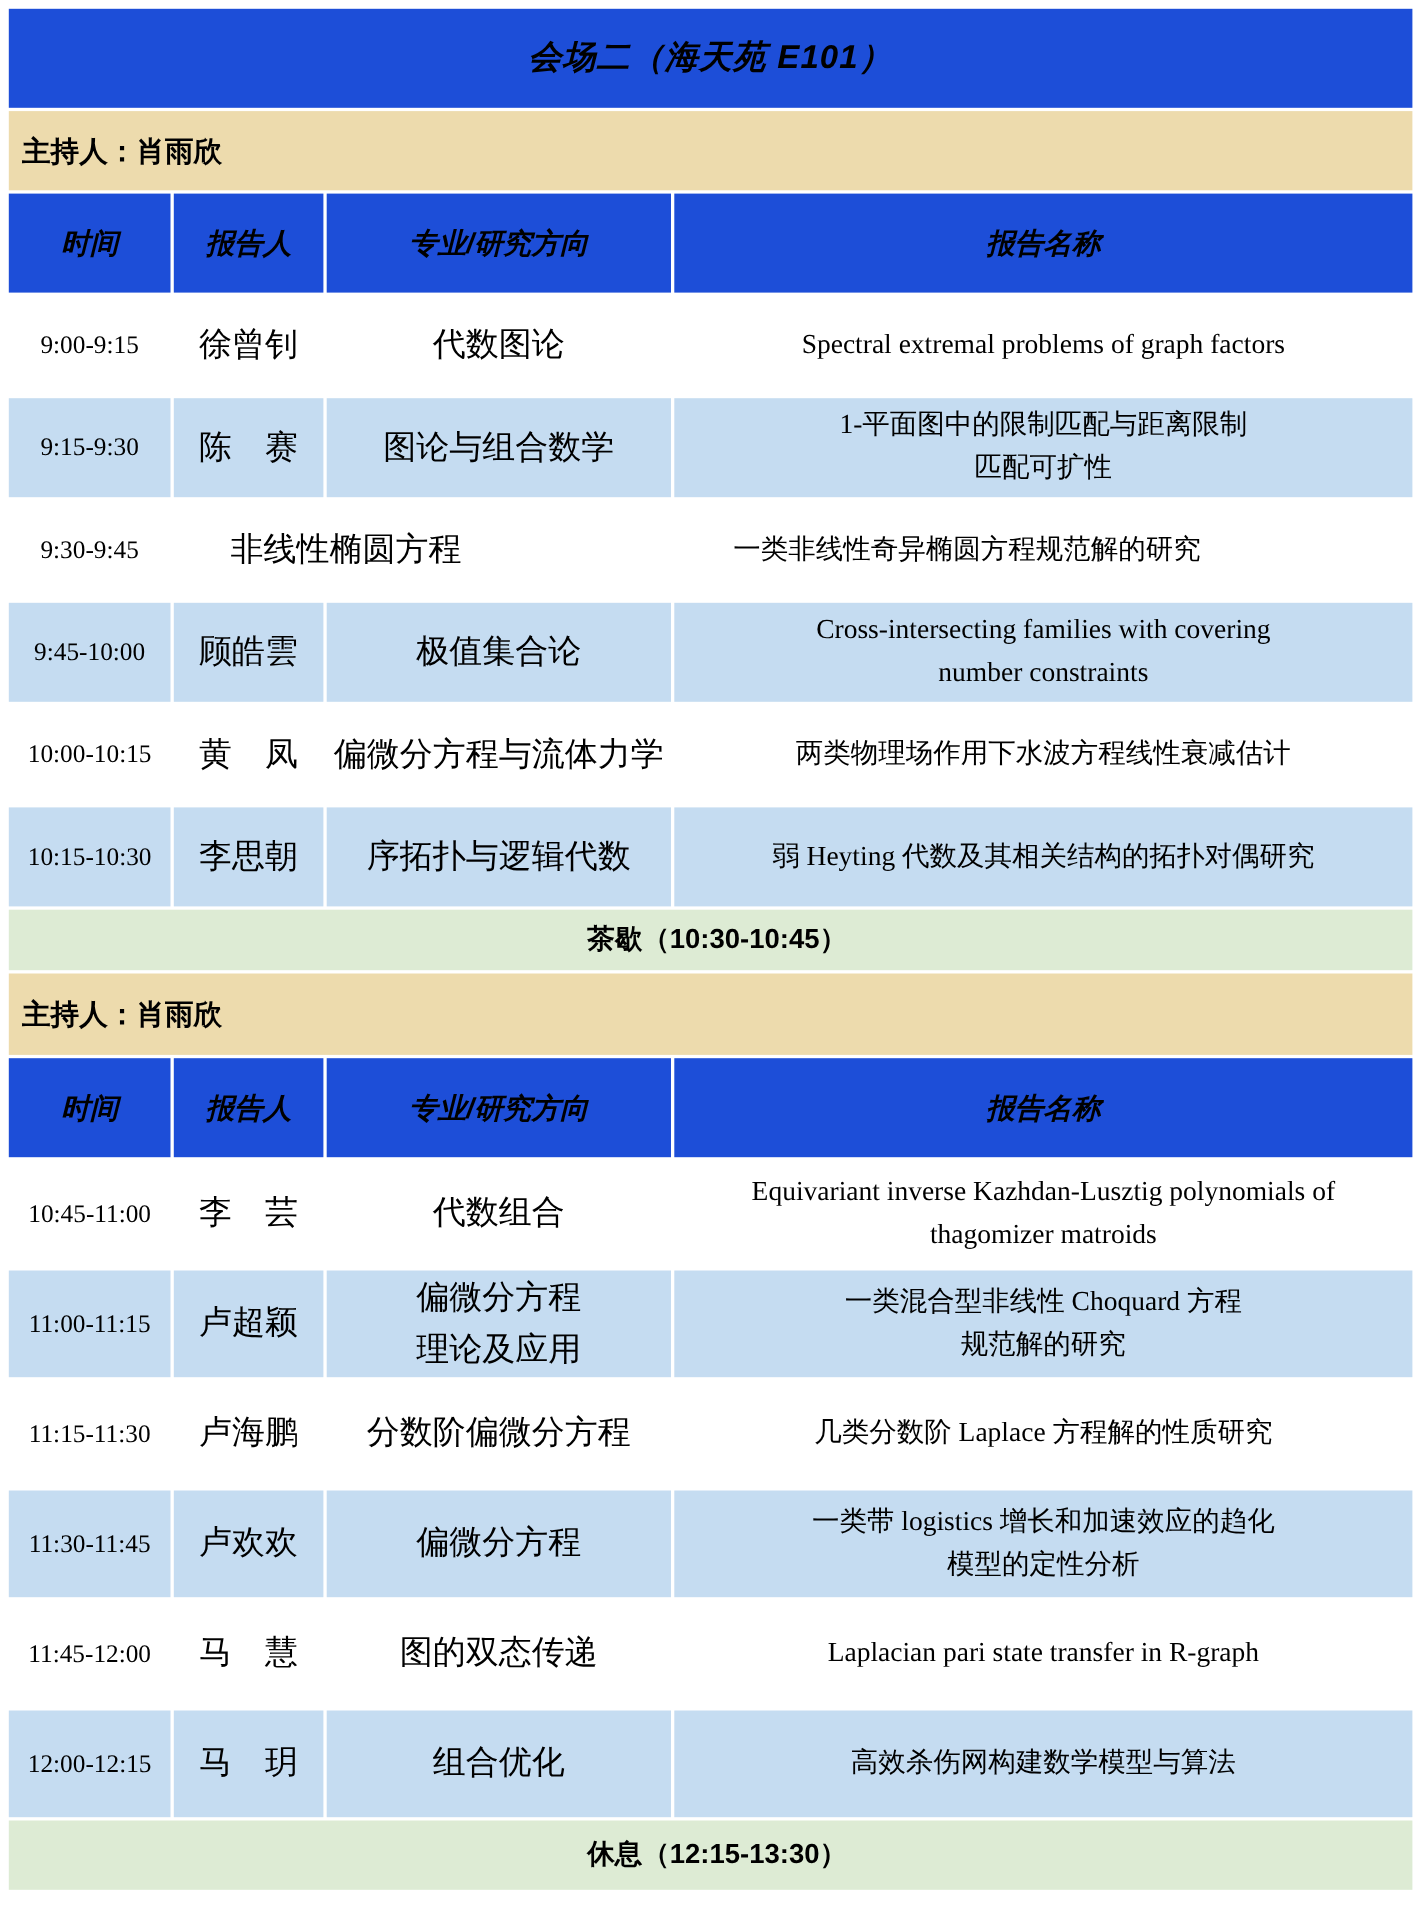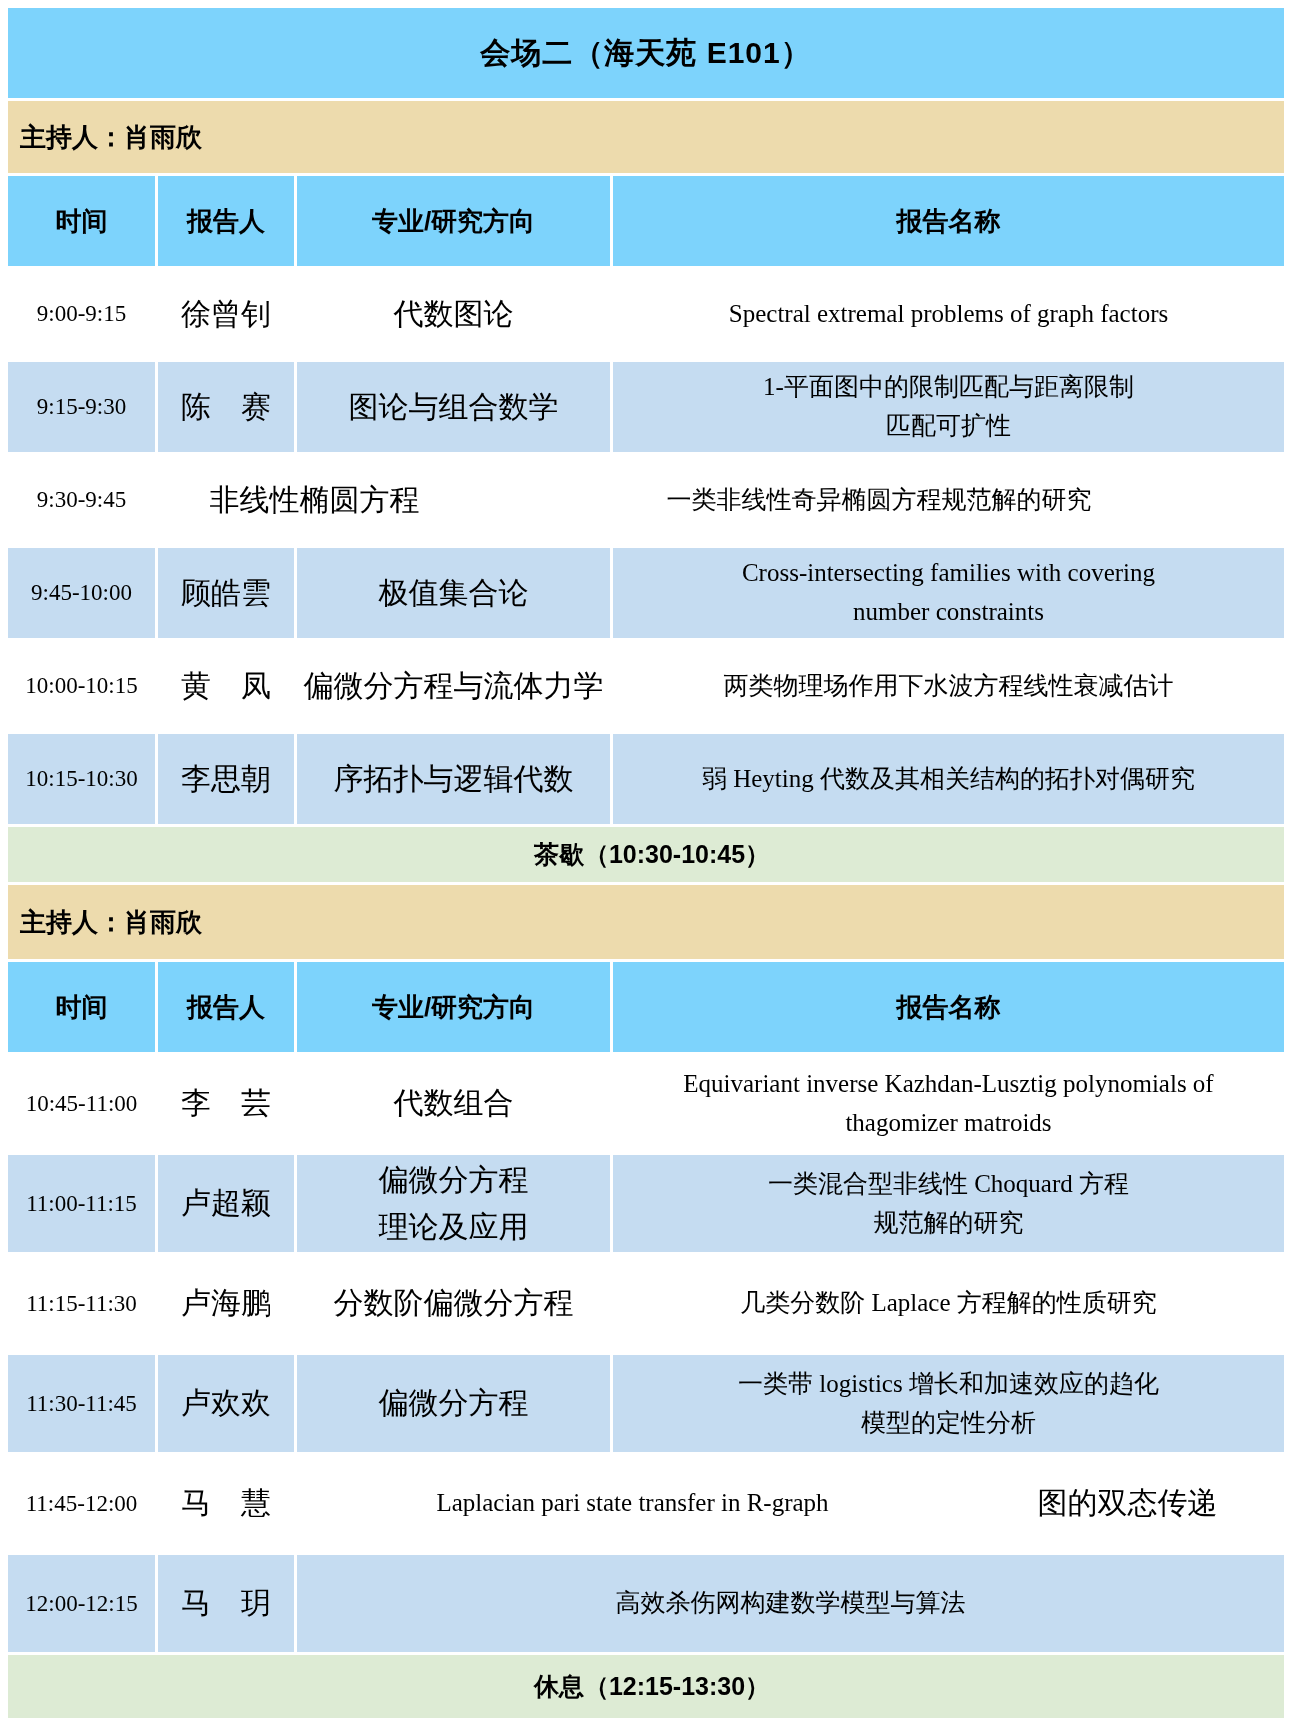--- a/index.html
+++ b/index.html
@@ -46,21 +46,21 @@
   .r-title   { height: 90px; }
   .r-host    { height: 72px; }
   .r-host2   { height: 74px; }
   .r-header  { height: 90px; }
   .r-s1      { height: 90px; }
   .r-s2      { height: 97px; }
   .r-tea     { height: 55px; }
   .r-rest    { height: 63px; }
 
   
-  .bg-blue   { background: #7dd3fc; }
+  .bg-blue   { background: #1d4ed8; font-style: italic; }
   .bg-rowblue{ background: #c5dcf1; }
   .bg-white  { background: #ffffff; }
   .bg-tan    { background: #eddbad; }
   .bg-green  { background: #ddebd4; }
 
   
   .bold-sans {
     font-family: "Liberation Sans", "DejaVu Sans", sans-serif;
     font-weight: 700;
   }
@@ -179,27 +179,28 @@
     <div class="cell c-time bg-rowblue">11:30-11:45</div>
     <div class="cell c-speaker bg-rowblue">卢欢欢</div>
     <div class="cell c-major bg-rowblue">偏微分方程</div>
     <div class="cell c-title bg-rowblue">一类带 logistics 增长和加速效应的趋化
 模型的定性分析</div>
   </div>
 
   <div class="row r-s2">
     <div class="cell c-time bg-white">11:45-12:00</div>
     <div class="cell c-speaker bg-white">马　慧</div>
+    <div class="cell c-major bg-white">图的双态传递</div>
     <div class="cell c-title bg-white">Laplacian pari state transfer in R-graph</div>
-    <div class="cell c-major bg-white">图的双态传递</div>
   </div>
 
   <div class="row r-s2">
     <div class="cell c-time bg-rowblue">12:00-12:15</div>
     <div class="cell c-speaker bg-rowblue">马　玥</div>
+    <div class="cell c-major bg-rowblue">组合优化</div>
     <div class="cell c-title bg-rowblue">高效杀伤网构建数学模型与算法</div>
   </div>
 
   <div class="row r-rest">
     <div class="cell full bg-green bold-sans break-cell">休息（12:15-13:30）</div>
   </div>
 
 </div>
 
 </body></html>

